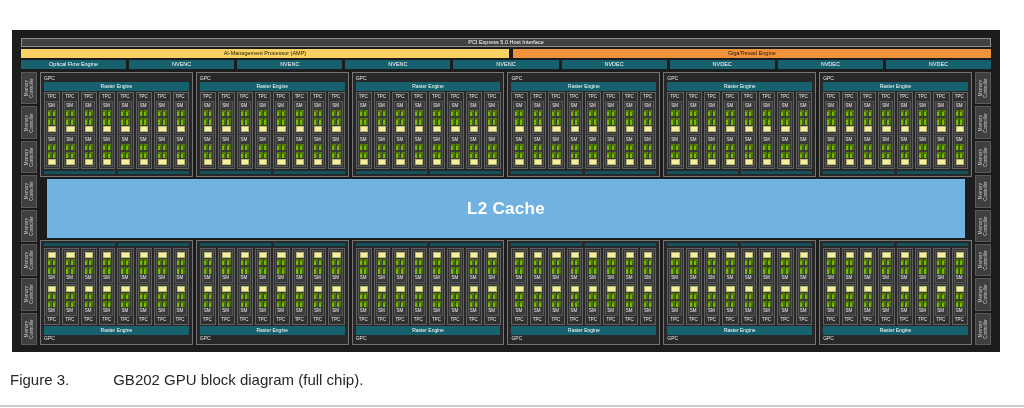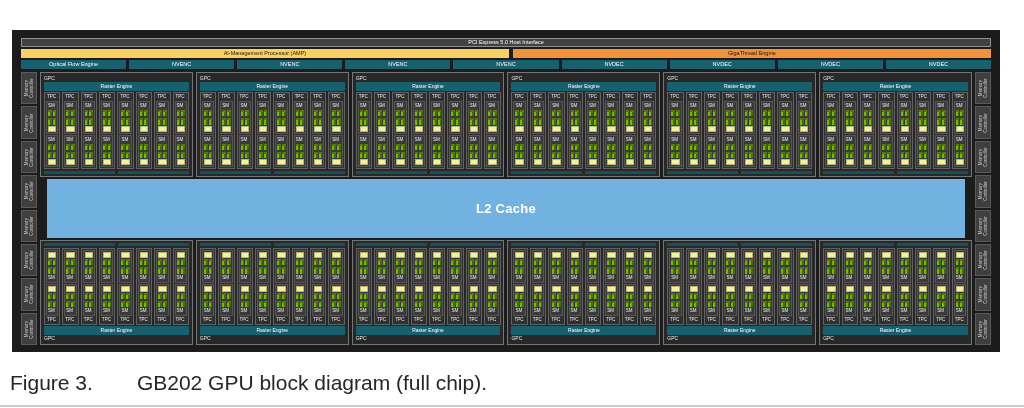--- a/index.html
+++ b/index.html
@@ -20,21 +20,21 @@
 
   .chip-body { flex:1; display:flex; min-height:0; }
   .mc-strip  { width:16px; display:flex; flex-direction:column; gap:2px; }
   .mc   { flex:1; background:#3f3f3f; border:1px solid #5a5a5a; position:relative; overflow:hidden; }
   .mc-text { position:absolute; left:50%; top:50%; transform:translate(-50%,-50%) rotate(-90deg);
              font-size:4.5px; line-height:1.15; color:#c9c9c9; text-align:center; white-space:pre-line; }
 
   .center-col { flex:1; margin:0 3px; display:flex; flex-direction:column; min-width:0; }
   .gpc-row { height:105px; display:flex; gap:3px; }
   .l2 { flex:1; margin:2px 7px; background:var(--l2-blue,#72b2e0); color:#ffffff;
-        font-weight:bold; font-size:13px; display:flex; align-items:center; justify-content:center;
+        font-weight:bold; font-size:17px; display:flex; align-items:center; justify-content:center;
         letter-spacing:0.3px; }
 
   .gpc { flex:1; background:#282828; border:1px solid #757575; padding:2px 3px;
          display:flex; flex-direction:column; min-width:0; }
   .gpc-label { font-size:5px; color:#e8e8e8; height:7px; line-height:7px; }
   .raster { height:9px; flex:none; background:var(--engine-teal,#17606d); font-size:5px;
             line-height:9px; color:#fff; text-align:center; white-space:nowrap; overflow:hidden; }
   .tpc-row { flex:1; display:flex; gap:2px; margin-top:1px; min-height:0; }
   .thin-bars { height:3px; flex:none; display:flex; gap:3px; margin-top:2px; }
   .thin { flex:1; background:#14525e; }
@@ -50,21 +50,21 @@
     background:repeating-linear-gradient(90deg, var(--sm-green,#76b900) 0px, var(--sm-green,#76b900) 2px,
                #446c00 2px, #446c00 4px); }
   .sm-yellow { height:6px; flex:none; background:var(--sm-yellow,#f3f0a0); border:1px solid #b7b673; }
 
   
   #gpc-bottom .gpc, #gpc-bottom .tpc, #gpc-bottom .sm { flex-direction:column-reverse; }
   #gpc-bottom .sm { margin-top:0; margin-bottom:1px; }
   #gpc-bottom .tpc-row { margin-top:0; margin-bottom:1px; }
   #gpc-bottom .thin-bars { margin-top:0; margin-bottom:2px; }
 
-  .caption { position:absolute; left:10px; top:371px; font-size:21px; color:#262626; }
+  .caption { position:absolute; left:10px; top:371px; font-size:15px; color:#262626; }
   .caption .title { margin-left:44px; }
   .bottom-rule { position:absolute; left:0; bottom:1px; width:100%; border-top:2px solid #cccccc; }
 </style>
 </head>
 <body>
 
 <div class="chip">
   <div class="bar pci">PCI Express 5.0 Host Interface</div>
 
   <div class="row2">

